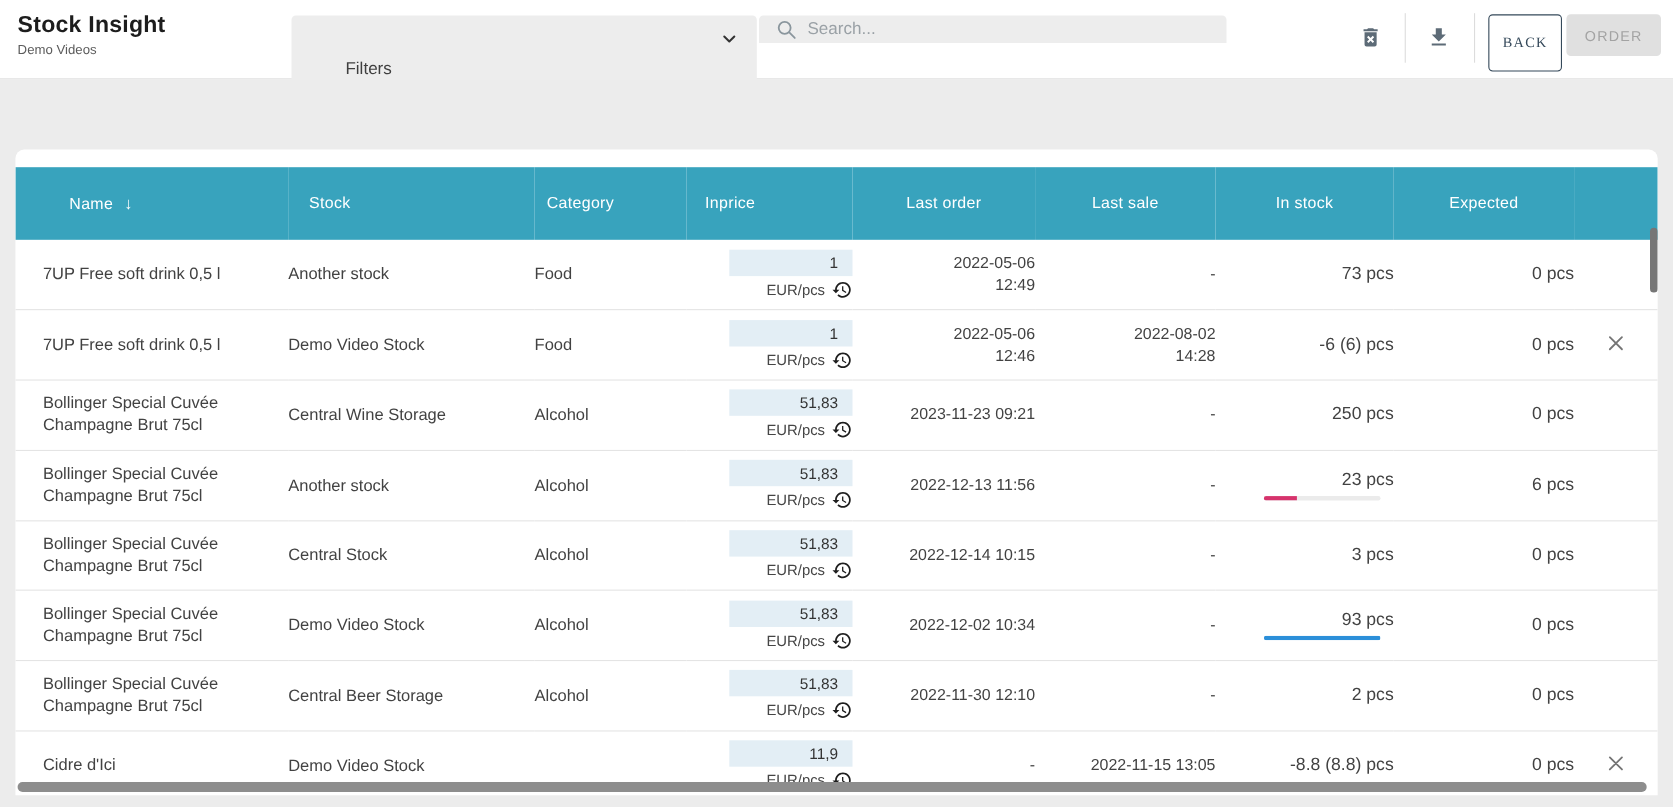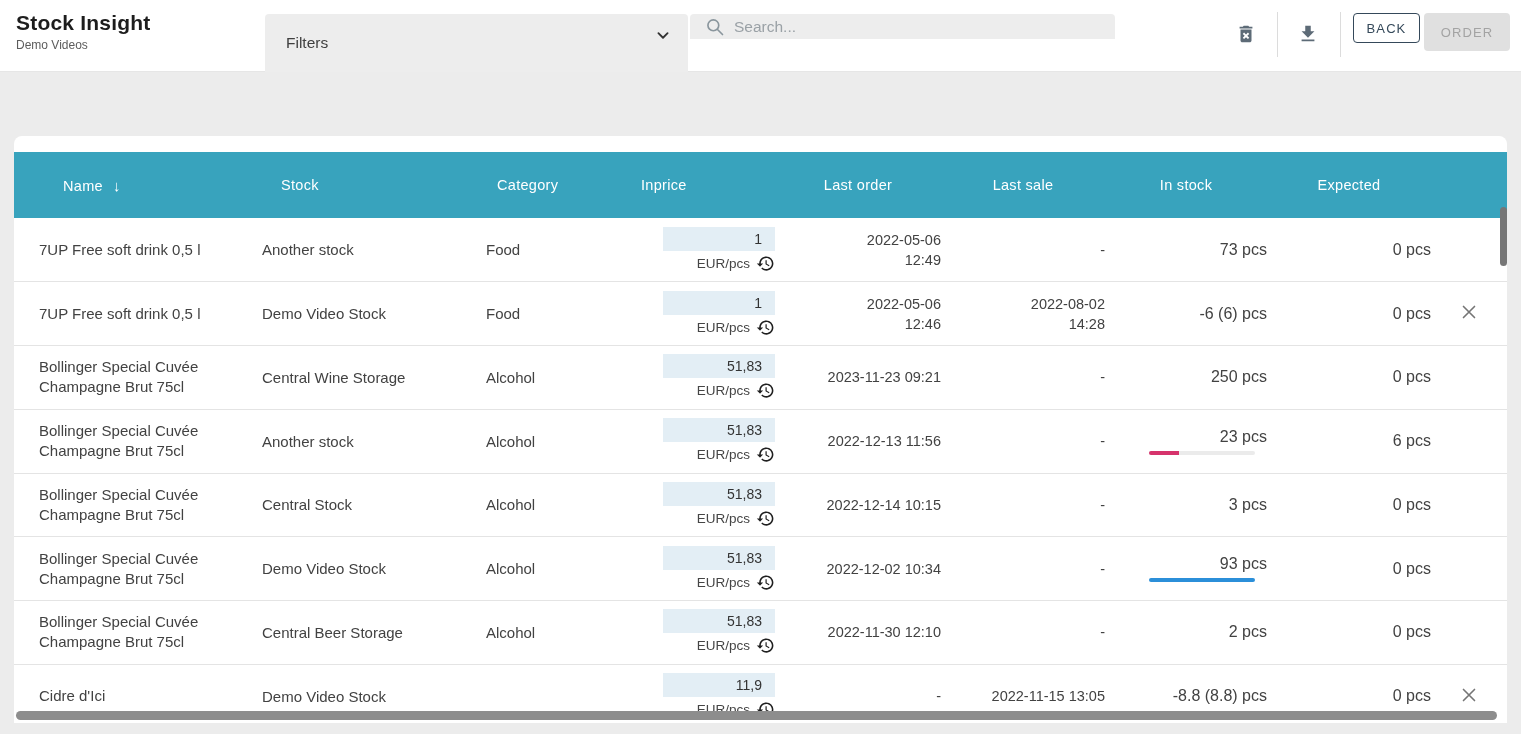--- a/index.html
+++ b/index.html
@@ -13,41 +13,41 @@
   .tab.active { color:#2d2d2d; width:160px; padding:0; }
   .tab.active::after { content:""; position:absolute; left:0; right:0; bottom:0; height:4px; background:#166d82; }
 
   
   .topbar { position:relative; height:72px; background:#ffffff; border-bottom:1px solid #e6e6e6; }
   .titleblock { position:absolute; left:16px; top:11px; }
   .titleblock h1 { font-size:21px; font-weight:700; color:#1d1d1d; letter-spacing:.2px; }
   .titleblock .subtitle { font-size:12px; color:#5c5c5c; margin-top:3px; }
 
   .filters { position:absolute; left:265px; top:14px; width:423px; height:58px; background:#ededed;
-             border-radius:4px 4px 0 0; display:flex; align-items:center; cursor:pointer; }
+             border-radius:4px 4px 0 0; display:flex; align-items:flex-end; cursor:pointer;padding-left:28px; }
   .filters .flabel { font-size:15.5px; color:#3f3f3f; margin-left:21px; }
   .filters .chev { position:absolute; right:14px; top:10px; }
 
   .search { position:absolute; left:690px; top:14px; width:425px; height:25px; background:#ededed;
             border-radius:4px 4px 0 0; display:flex; align-items:center; }
   .search svg { margin-left:15px; flex:0 0 auto; }
   .search input { flex:1; background:transparent; border:none; outline:none; font-size:15.5px;
                   color:#3f3f3f; margin-left:9px; font-family:"Liberation Sans", sans-serif; }
   .search input::placeholder { color:#9aa1a6; }
 
   .iconbtn { position:absolute; top:14px; width:40px; height:40px; background:transparent; border:none;
              display:flex; align-items:center; justify-content:center; cursor:pointer; }
   .iconbtn.trash { left:1226px; }
   .iconbtn.dl { left:1288px; }
   .vdiv { position:absolute; top:12px; width:1px; height:45px; background:#dcdcdc; }
   .vdiv.d1 { left:1277px; } .vdiv.d2 { left:1340px; }
 
-  .backbtn { position:absolute; left:1353px; top:13px; height:30px; width:67px; background:#ffffff;
+  .backbtn { position:absolute; left:1353px; top:13px; height:52px; width:67px; background:#ffffff;
              border:1px solid #35495a; border-radius:4px; color:#35495a; font-size:13px; letter-spacing:1.1px;
-             font-family:Liberation Sans, sans-serif; cursor:pointer; }
+             font-family:Liberation Serif, serif; cursor:pointer; }
   .orderbtn { position:absolute; left:1424px; top:13px; height:38px; width:86px; background:#e0e0e0;
               border:none; border-radius:4px; color:#a3a3a3; font-size:13px; letter-spacing:1.1px;
               font-family:"Liberation Sans", sans-serif; }
 
   
   .tablewrap { position:absolute; left:14px; top:136px; width:1493px; height:587px; background:#ffffff;
                border-radius:8px 8px 0 0; overflow:hidden; }
   table { width:1493px; table-layout:fixed; border-collapse:collapse;margin-top:16px; }
   col.c0{width:248px} col.c1{width:224px} col.c2{width:138px} col.c3{width:151px}
   col.c4{width:166px} col.c5{width:164px} col.c6{width:162px} col.c7{width:164px} col.c8{width:76px}

